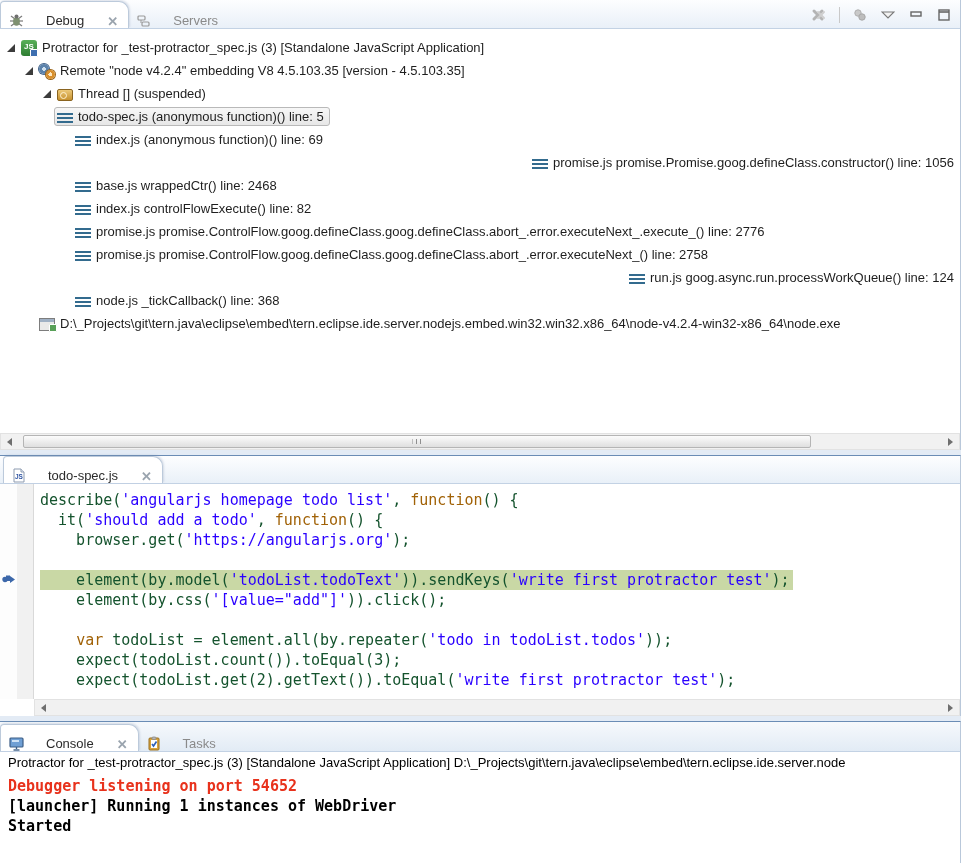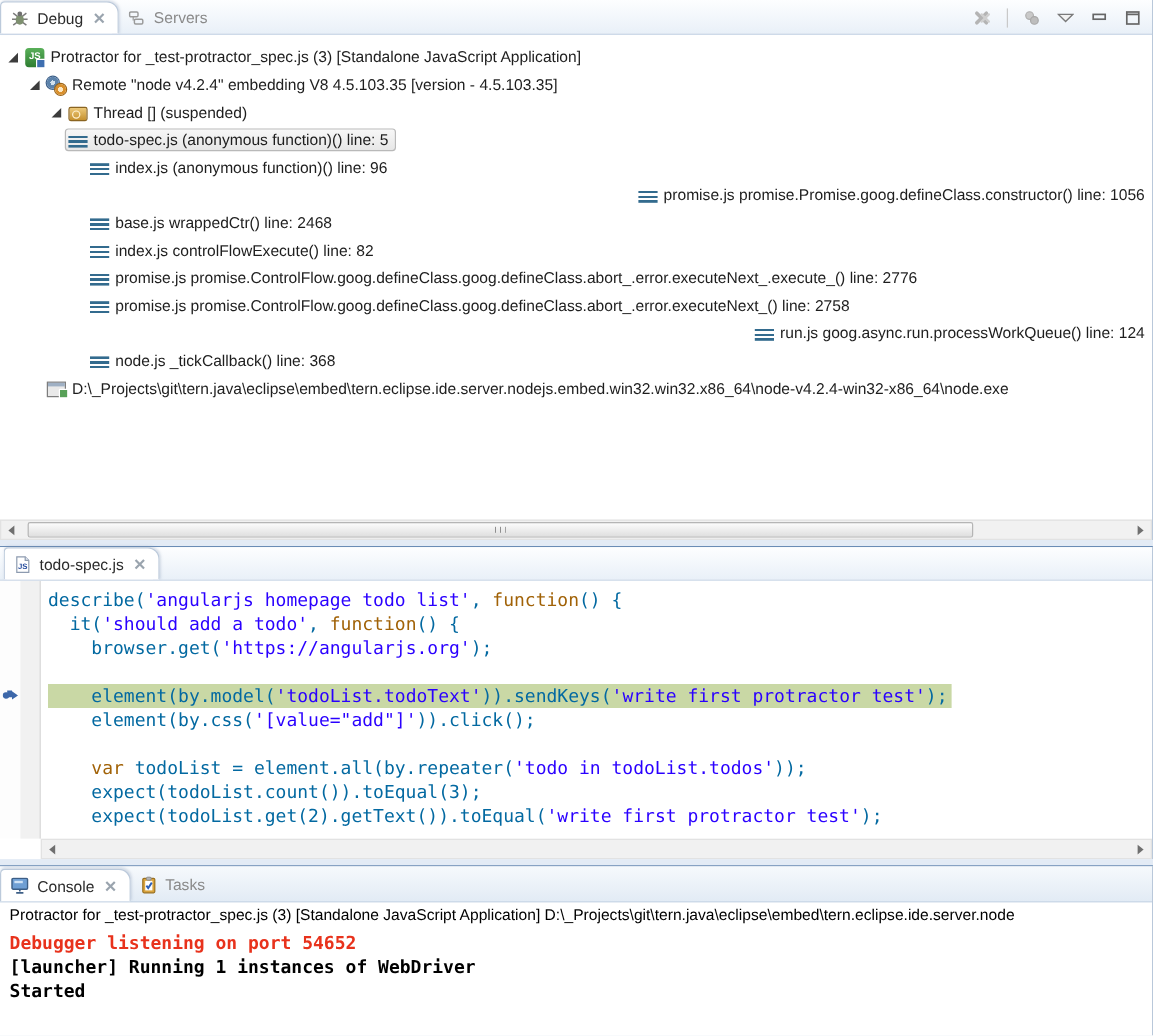--- a/index.html
+++ b/index.html
@@ -22,21 +22,21 @@
   #sash-2 { top:716px; }
 
   
   .tabbar {
     position:relative; height:29px;
     background:linear-gradient(#fdfeff,#e9f0f8);
     border-bottom:1px solid #c3d2e4;
     display:flex; align-items:flex-end;
   }
   .tab {
-    display:flex; align-items:center; gap:7px;
+    display:flex; align-items:flex-end; gap:22px;
     height:27px; padding:0 9px 0 8px;
     font-size:13px; color:#8a8a8a;
     border-radius:4px 10px 0 0;
     position:relative; white-space:nowrap;
   }
   .tab.selected {
     background:#fff; color:#2b2b2b;
     border:1px solid #bccadb; border-bottom:none;
     box-shadow:1px -1px 2px rgba(120,140,170,.25);
   }
@@ -131,21 +131,21 @@
   #editor-view .tabbar { height:28px; }
   #editor-body { position:absolute; top:28px; left:0; right:0; bottom:17px; background:#fff; overflow:hidden; }
   #ruler-annotation { position:absolute; left:0; top:0; bottom:0; width:17px; background:#fdfdfd; }
   #ruler-folding { position:absolute; left:17px; top:0; bottom:0; width:17px; background:#f1f1f1; border-right:1px solid #d9d9d9; }
   #code-area { position:absolute; left:35px; top:0; right:0; bottom:0; padding:6px 0 0 5px; }
   .code-line { height:20px; font-size:15px; line-height:20px; white-space:pre; }
   .line-inner { display:inline-block; height:20px; }
   .line-inner.hl { background:#c9d8a5; padding-right:3px; }
   .tok-str { color:#2a00ff; }
   .tok-kw  { color:#a16207; font-weight:normal; }
-  .tok-plain { color:#0369a1; }
+  .tok-plain { color:#14532d; }
   #exec-pointer { position:absolute; left:2px; width:14px; height:11px; }
 
   
   #console-view .tabbar { height:30px; background:linear-gradient(#f6f9fc,#e2ebf5); }
   #console-desc {
     height:22px; line-height:22px; font-size:13px; color:#000;
     padding-left:8px; white-space:nowrap; overflow:hidden; background:#fff;
   }
   #console-output { padding:2px 0 0 8px; background:#fff; }
   .console-line { height:20px; font-size:15px; line-height:20px; white-space:pre; color:#000;font-weight:bold; }
@@ -247,21 +247,21 @@
         <span class="twistie"></span>
         <span class="rowbox">
           <span class="ticon stack-frame"></span>
           <span class="tlabel">todo-spec.js (anonymous function)() line: 5</span>
         </span>
       </div>
       <div class="tree-row" style="padding-left: 60px;">
         <span class="twistie"></span>
         <span class="rowbox">
           <span class="ticon stack-frame"></span>
-          <span class="tlabel">index.js (anonymous function)() line: 96</span>
+          <span class="tlabel">index.js (anonymous function)() line: 69</span>
         </span>
       </div>
       <div class="tree-row" style="padding-left: 60px; justify-content: flex-end;">
         <span class="twistie"></span>
         <span class="rowbox">
           <span class="ticon stack-frame"></span>
           <span class="tlabel">promise.js promise.Promise.goog.defineClass.constructor() line: 1056</span>
         </span>
       </div>
       <div class="tree-row" style="padding-left: 60px;">

